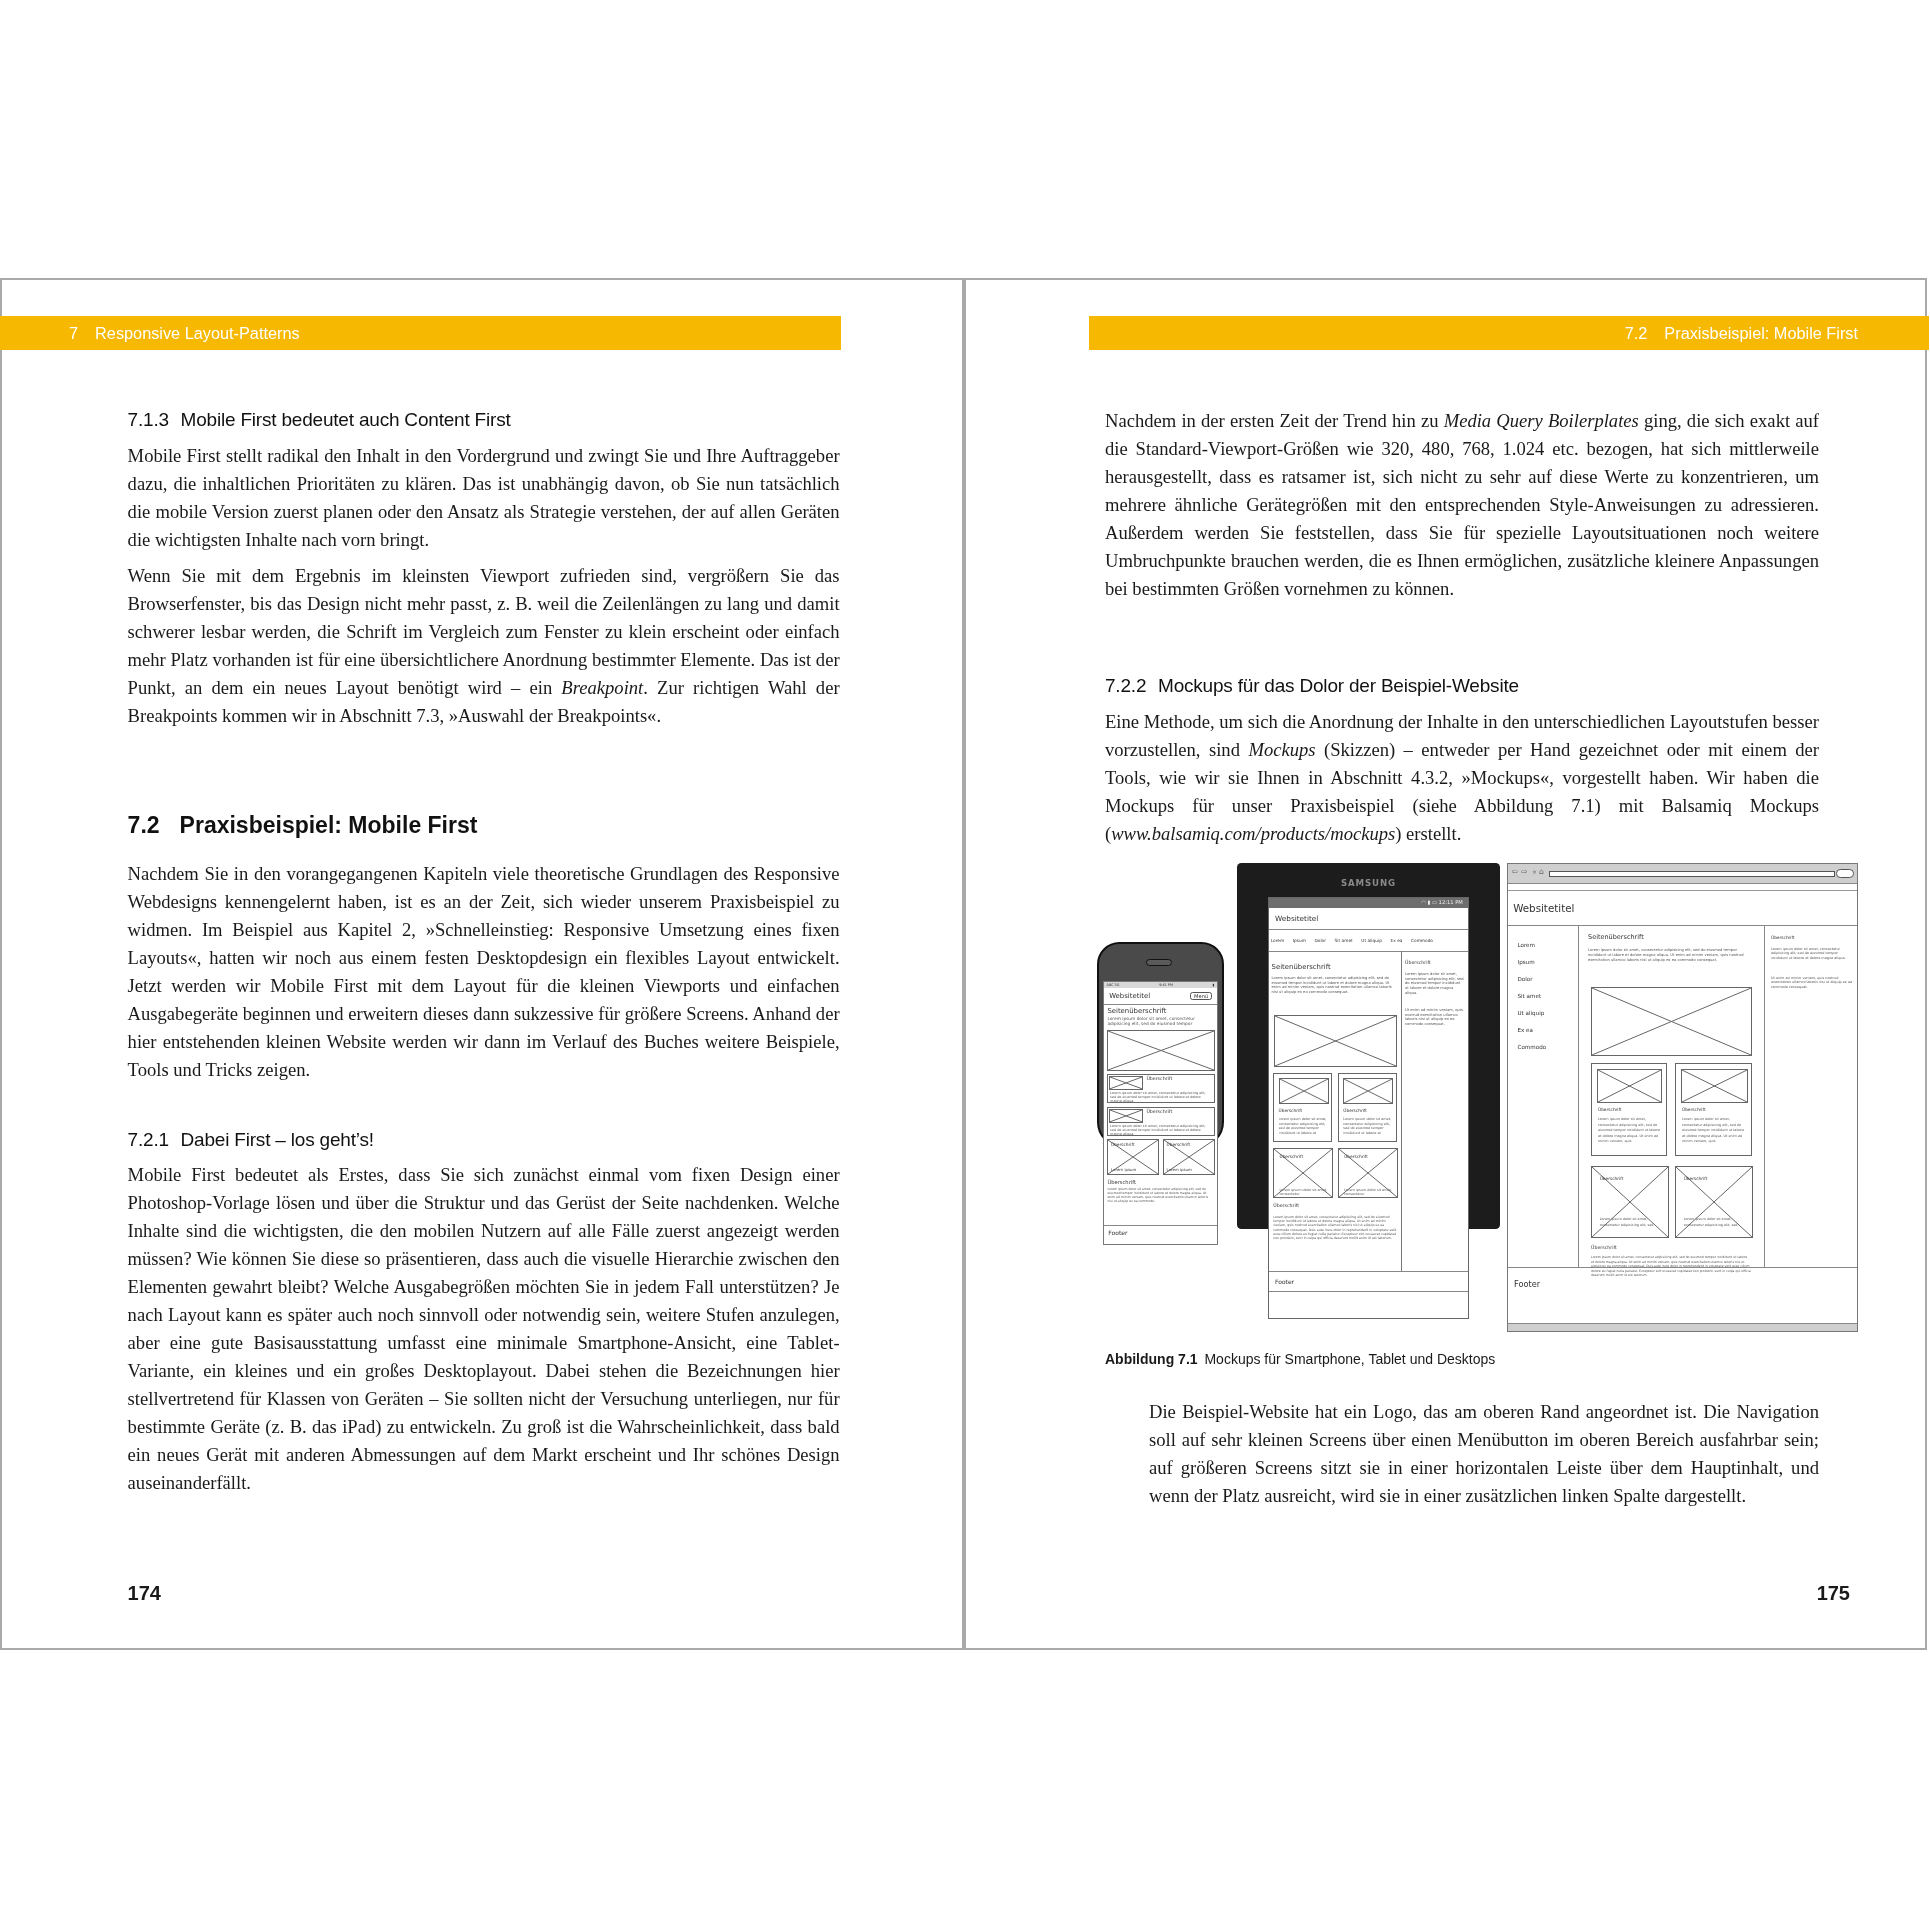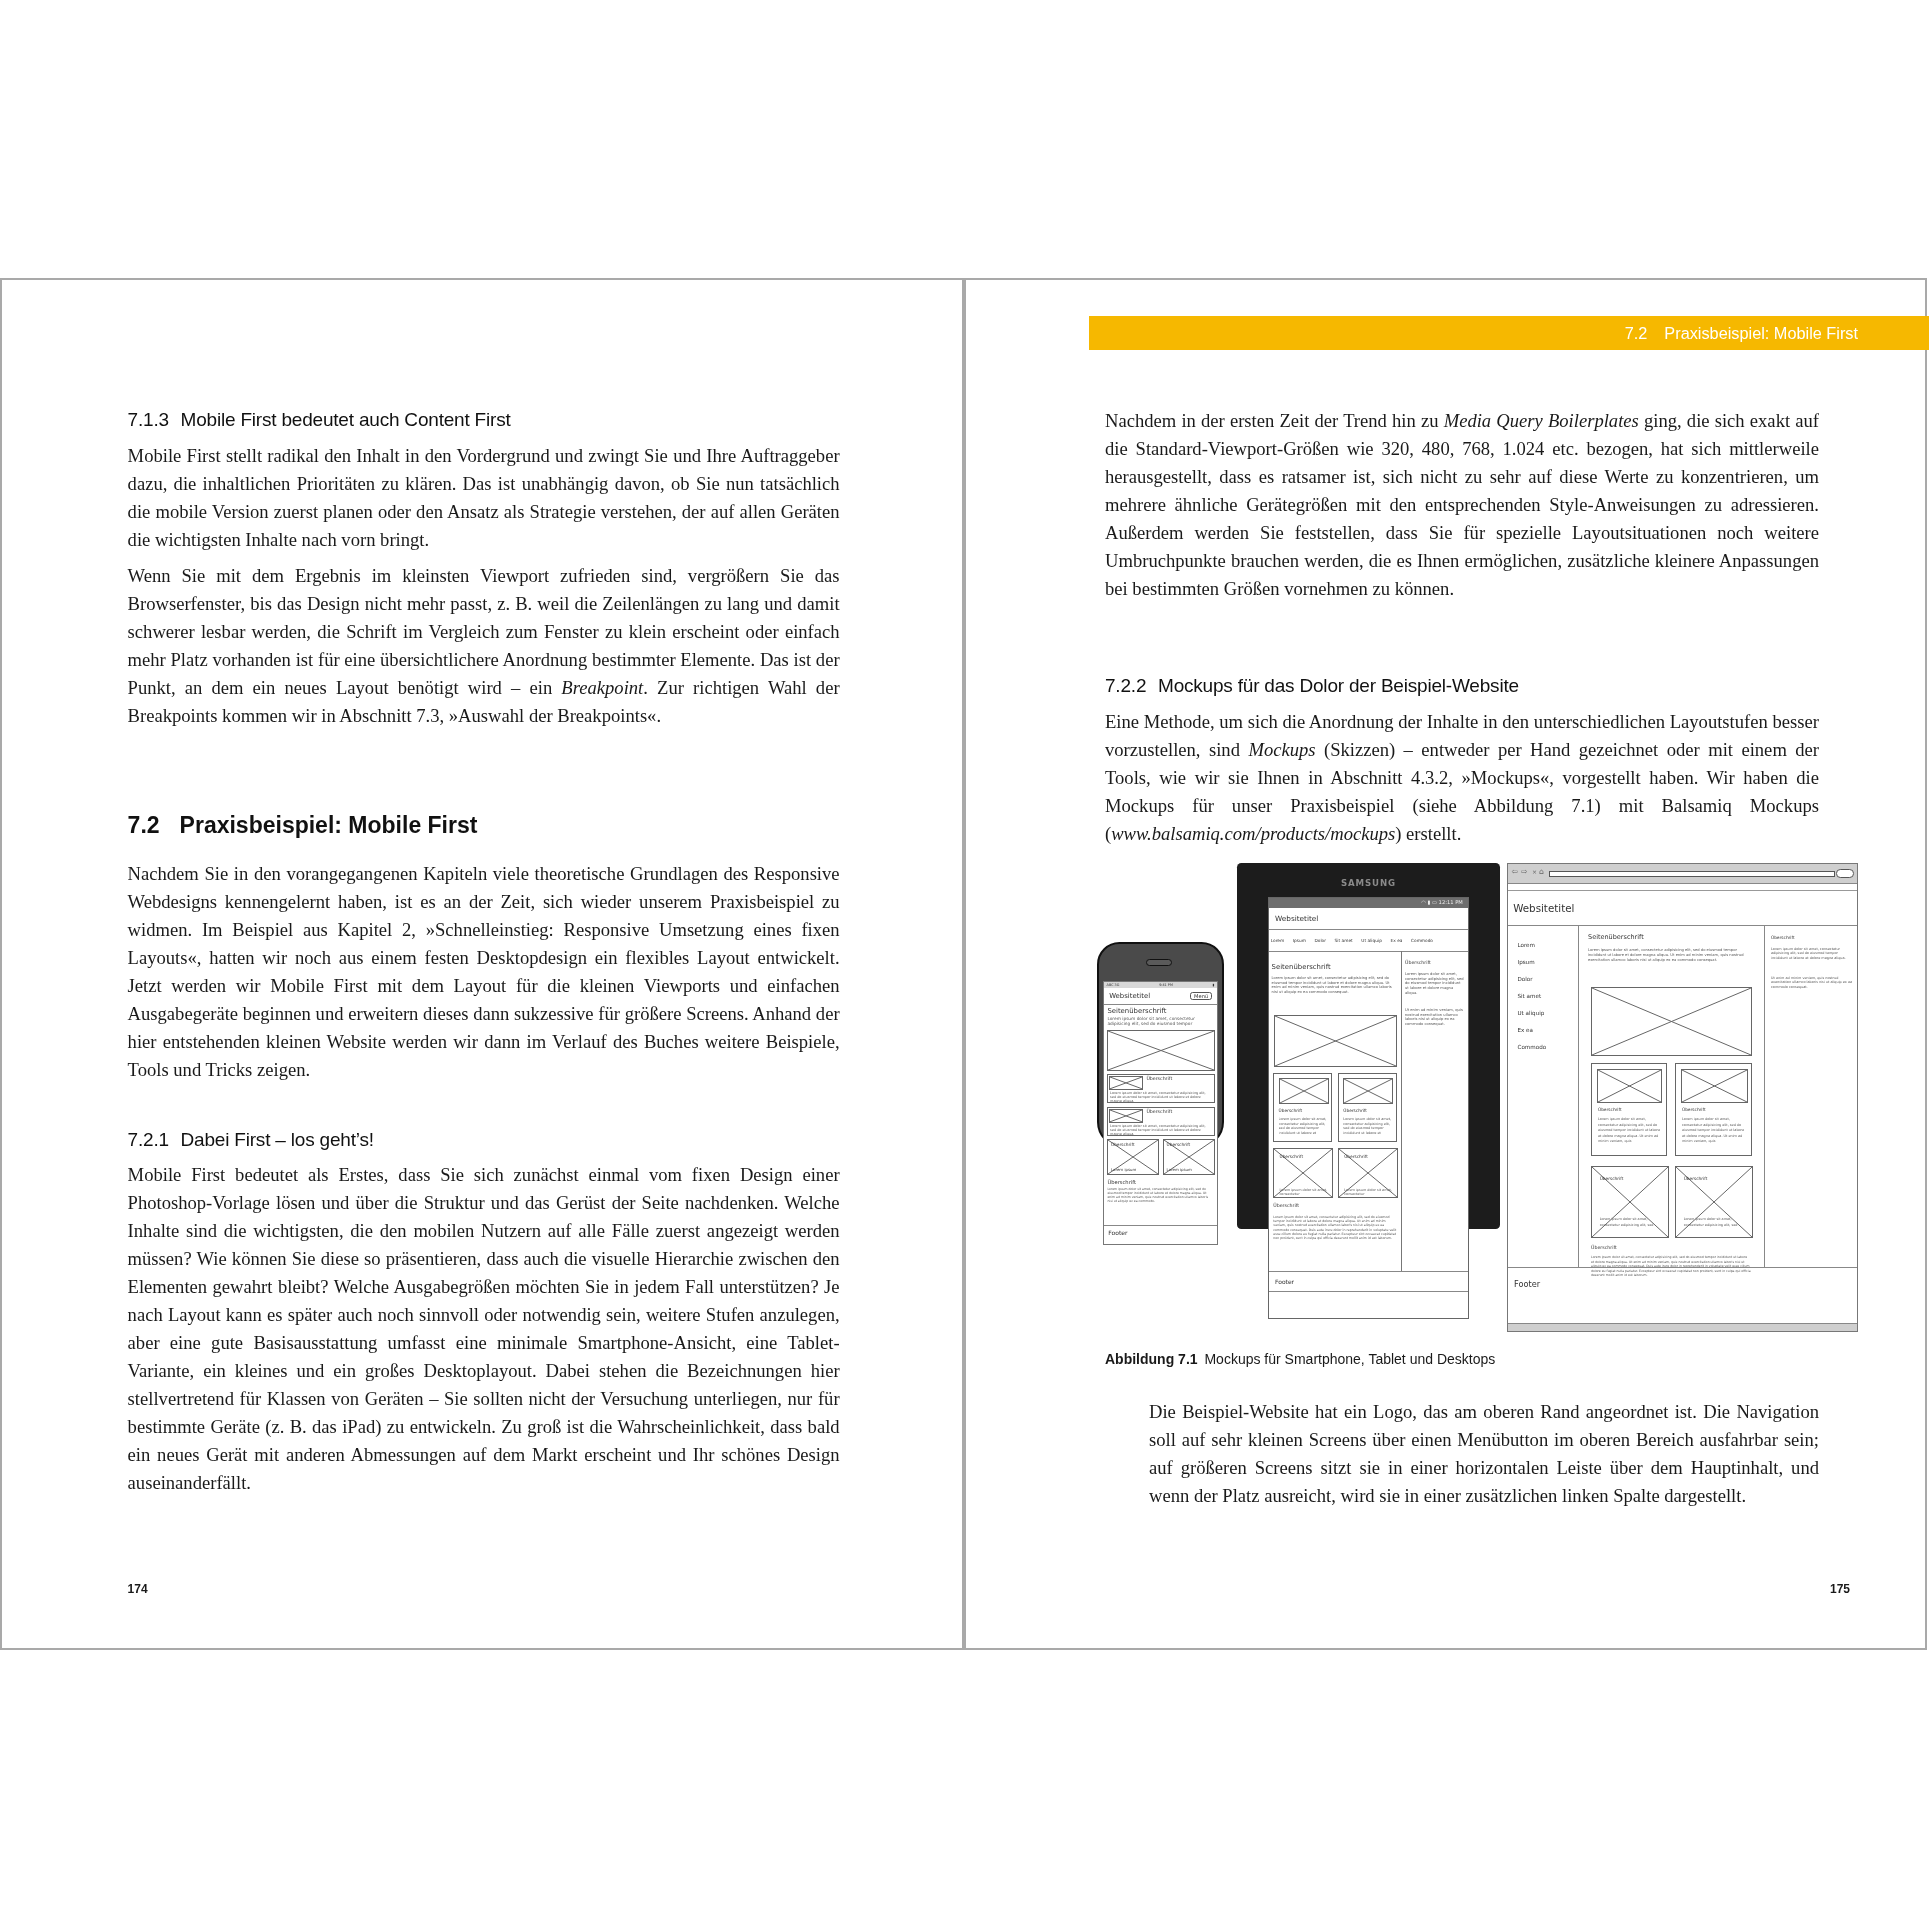--- a/index.html
+++ b/index.html
@@ -14,38 +14,41 @@
   .page.right .runhead { left:123px; width:840px; text-align:right; padding-right:71px; box-sizing:border-box; }
   .runhead .num { margin-right:17px; }
   .col { position:absolute; font-size:18.6px; line-height:28px; text-align:justify; }
   .page.left .col { left:125px; width:712px; }
   .page.right .col { left:139px; width:714px; }
   .h3 { font-family:"Liberation Sans", sans-serif; font-size:19px; font-weight:normal; color:#111; margin:0; position:absolute; left:0; white-space:nowrap; letter-spacing:-0.2px; }
   .h3 .n { display:inline-block; width:53px; }
   .h2 { font-family:"Liberation Sans", sans-serif; font-size:23px; color:#111; margin:0; position:absolute; left:0; white-space:nowrap; }
   .h2 .n { display:inline-block; width:52px; }
   p.body { margin:0; position:absolute; left:0; right:0; }
-  .pagenum { position:absolute; font-family:"Liberation Sans", sans-serif; font-weight:bold; font-size:12px; top:1302px; }
+  .pagenum { position:absolute; font-family:"Liberation Sans", sans-serif; font-weight:bold; font-size:20px; top:1302px; }
   .caption { position:absolute; left:0; font-family:"Liberation Sans", sans-serif; font-size:14px; white-space:nowrap; }
   .caption b { margin-right:6.9px; }
 
   
   .fig { position:absolute; left:0; top:0; }
   .mk { font-family:"DejaVu Sans", sans-serif; color:#333; }
   .xbox { position:absolute; border:1.2px solid #666; box-sizing:border-box; overflow:hidden; background:#fff; }
   .xbox svg { position:absolute; left:0; top:0; width:100%; height:100%; }
   .lorem { font-size:4.3px; line-height:5.2px; color:#555; }
 </style>
 </head>
 <body>
 
 <div class="frame"></div>
 <div class="spine"></div>
 
 <div class="page left">
+  <div class="runhead">
+    <span class="num">7</span><span>Responsive Layout-Patterns</span>
+  </div>
 
   <div class="col" style="top:0; height:1368px;">
     <h3 class="h3" style="top:126px;"><span class="n">7.1.3</span><span>Mobile First bedeutet auch Content First</span></h3>
     <p class="body" style="top:162px;">Mobile First stellt radikal den Inhalt in den Vordergrund und zwingt Sie und Ihre Auftraggeber dazu, die inhaltlichen Prioritäten zu klären. Das ist unabhängig davon, ob Sie nun tatsächlich die mobile Version zuerst planen oder den Ansatz als Strategie verstehen, der auf allen Geräten die wichtigsten Inhalte nach vorn bringt.</p>
     <p class="body" style="top:282px;"><span>Wenn Sie mit dem Ergebnis im kleinsten Viewport zufrieden sind, vergrößern Sie das Browserfenster, bis das Design nicht mehr passt, z. B. weil die Zeilenlängen zu lang und damit schwerer lesbar werden, die Schrift im Vergleich zum Fenster zu klein erscheint oder einfach mehr Platz vorhanden ist für eine übersichtlichere Anordnung bestimmter Elemente. Das ist der Punkt, an dem ein neues Layout benötigt wird – ein </span><i>Breakpoint</i><span>. Zur richtigen Wahl der Breakpoints kommen wir in Abschnitt 7.3, »Auswahl der Breakpoints«.</span></p>
 
     <h2 class="h2" style="top:531px;"><span class="n">7.2</span><span>Praxisbeispiel: Mobile First</span></h2>
     <p class="body" style="top:580px;">Nachdem Sie in den vorangegangenen Kapiteln viele theoretische Grundlagen des Responsive Webdesigns kennengelernt haben, ist es an der Zeit, sich wieder unserem Praxisbeispiel zu widmen. Im Beispiel aus Kapitel 2, »Schnelleinstieg: Responsive Umsetzung eines fixen Layouts«, hatten wir noch aus einem festen Desktopdesign ein flexibles Layout entwickelt. Jetzt werden wir Mobile First mit dem Layout für die kleinen Viewports und einfachen Ausgabegeräte beginnen und erweitern dieses dann sukzessive für größere Screens. Anhand der hier entstehenden kleinen Website werden wir dann im Verlauf des Buches weitere Beispiele, Tools und Tricks zeigen.</p>
 
     <h3 class="h3" style="top:846px;"><span class="n">7.2.1</span><span>Dabei First – los geht’s!</span></h3>

